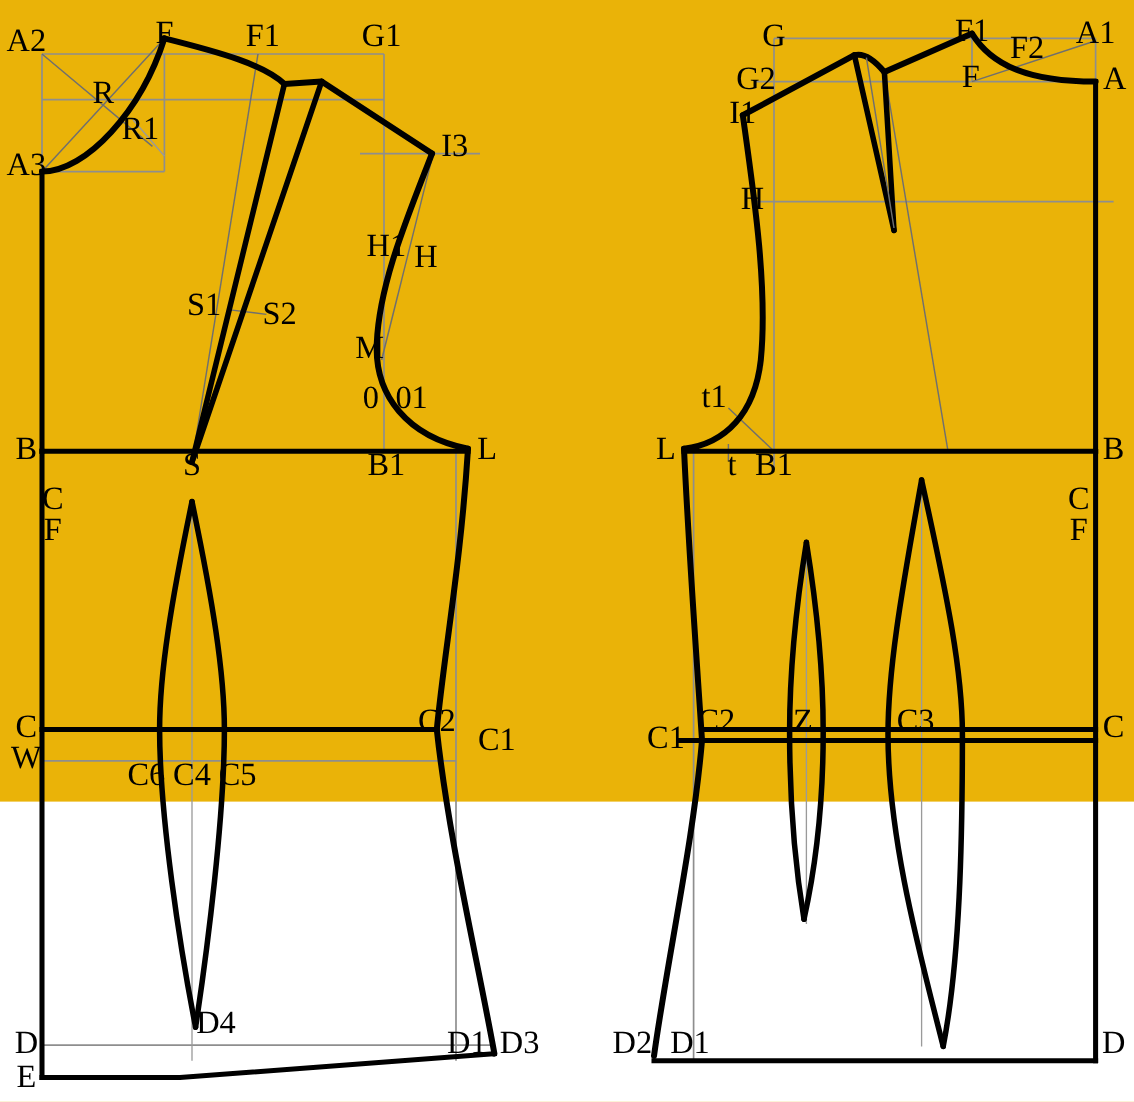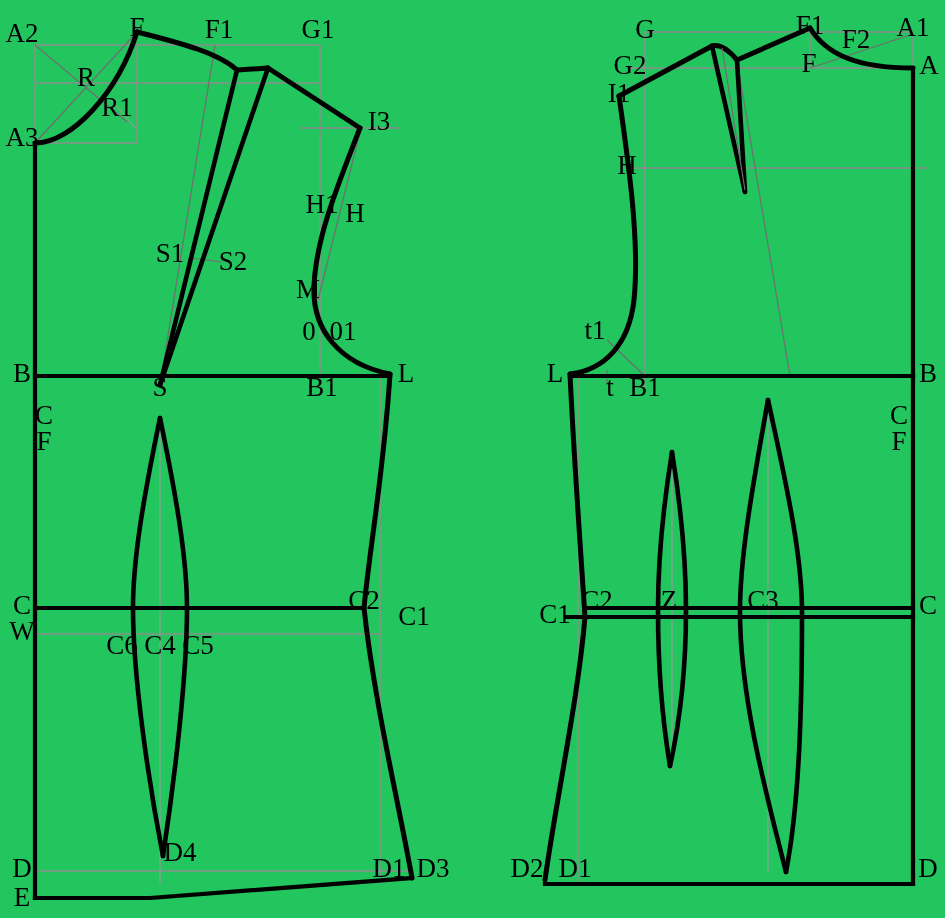--- a/index.html
+++ b/index.html
@@ -10,22 +10,22 @@
   }
   body {
     width: 945px;
     height: 918px;
     font-family: "Liberation Serif", "DejaVu Serif", serif;
     overflow: hidden;
   }
   #pattern-stage {
     position: relative;
     width: 945px;
-    height: 918px;
-    background: #22c55e;
+    height: 668px;
+    background: #eab308;
   }
   svg#pattern-svg {
     position: absolute;
     top: 0;
     left: 0;
     width: 945px;
     height: 918px;
     display: block;
   }
   

